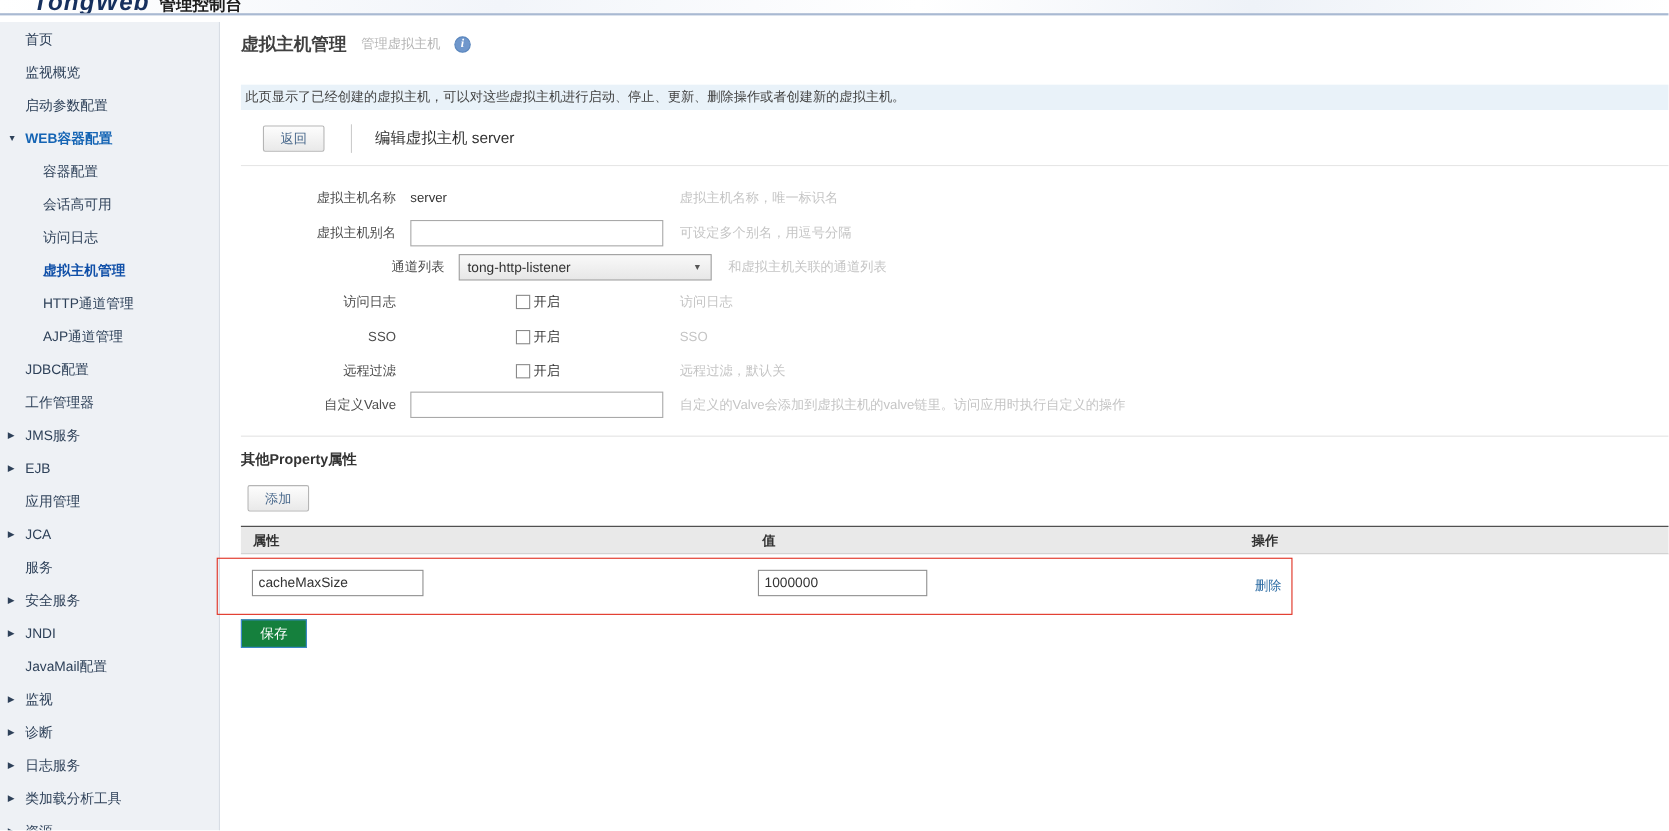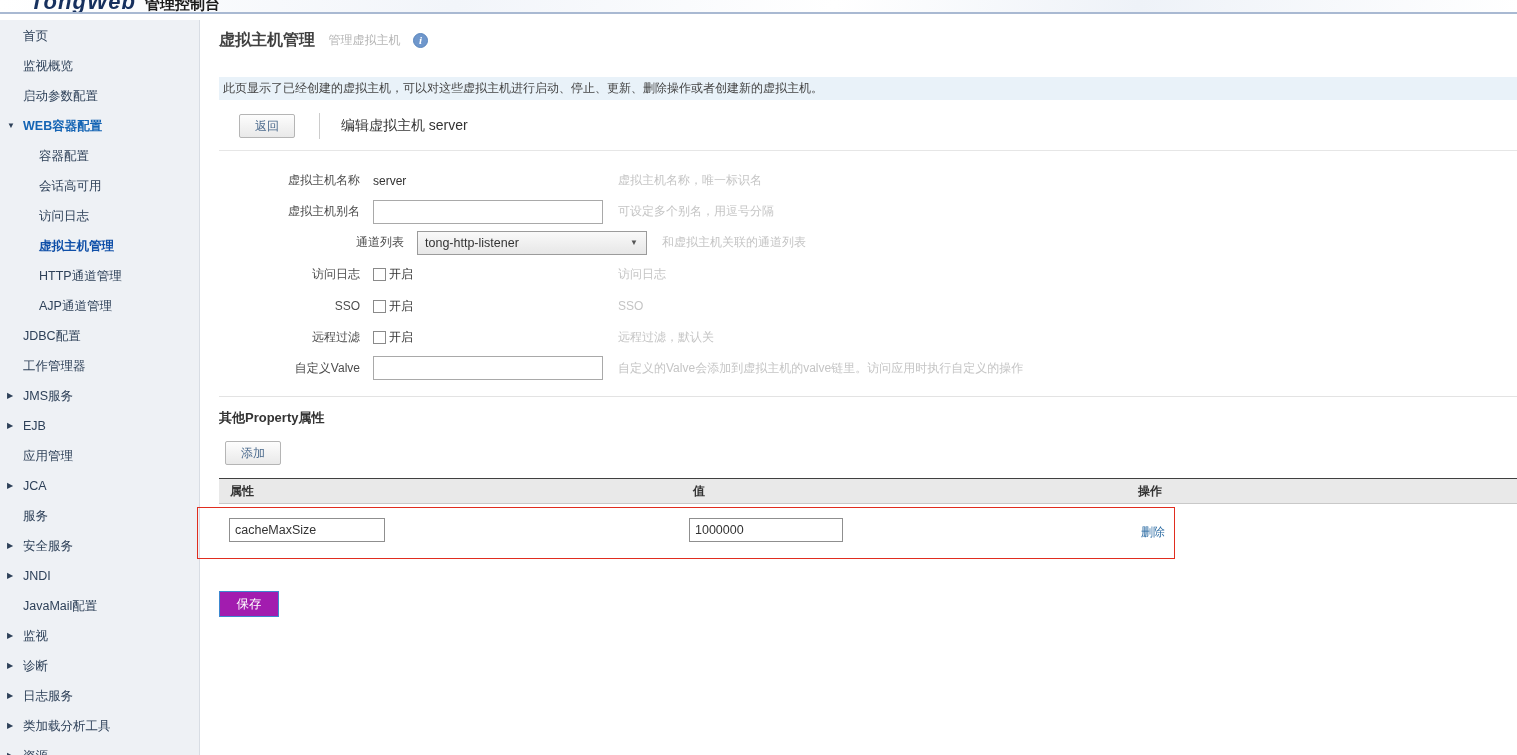--- a/index.html
+++ b/index.html
@@ -52,38 +52,38 @@
   .form { position:absolute; left:0; right:0; top:144px; }
   .frow { position:relative; display:flex; align-items:center; }
   .flabel { position:absolute; left:20px; width:140px; text-align:right; font-size:12px; color:#4d4d4d; }
   .ffield { position:absolute; left:173px; width:232px; }
   .fvalue { font-size:12px; color:#333; }
   .finput { width:230px; height:24px; border:1px solid #a9a9a9; background:#fff; font-size:12px;
     color:#333; padding:0 5px; font-family:inherit; }
   .fselect { width:230px; height:24px; border:1px solid #9b9b9b; background:linear-gradient(#f9f9f9,#e7e7e7);
     font-size:12.5px; color:#333; line-height:22px; padding-left:7px; position:relative; cursor:pointer; }
   .fselect .sel-arrow { position:absolute; right:8px; top:0; font-size:8px; color:#555; line-height:22px; }
-  .cbwrap { display:flex; align-items:center; cursor:pointer; }
+  .cbwrap { display:flex; align-items:center; cursor:pointer;justify-content:center; }
   .cb { display:inline-block; width:13px; height:13px; border:1px solid #8a8a8a; background:#fff; }
   .cblabel { font-size:12px; color:#333; margin-left:3px; }
   .fhint { position:absolute; left:418px; font-size:12px; color:#c5c5c5; white-space:nowrap; }
 
   
   .prop-section { position:absolute; left:19px; right:0; top:376px; height:220px; border-top:1px solid #e3e3e3; }
   .section-title { position:absolute; left:0; top:12px; font-size:13px; font-weight:bold; color:#333; }
   .add-btn { position:absolute; left:6px; top:44px; }
   .ptable { position:absolute; left:0; right:0; top:81px; }
   .thead { position:relative; height:26px; background:#e9e9e9; border-top:1px solid #404040; border-bottom:1px solid #c9c9c9; }
   .th { position:absolute; top:0; line-height:24px; font-size:12px; font-weight:bold; color:#333; }
   .trow { position:relative; height:57px; background:#fff; }
   .cell-input { position:absolute; top:14px; height:24px; border:1px solid #8f8f8f; background:#fff;
     font-size:12.5px; color:#333; padding:0 5px; font-family:inherit; }
   .del-link { position:absolute; top:20px; font-size:12px; color:#2e6da4; text-decoration:none; cursor:pointer; }
-  .save-btn { position:absolute; left:0; top:166px; width:60px; height:26px; background:#a21caf;
-    color:#fff; font-size:12.5px; border:1px solid #3d88d0; cursor:pointer; font-family:Liberation Serif, serif;margin-top:28px; }
+  .save-btn { position:absolute; left:0; top:166px; width:60px; height:26px; background:#15803d;
+    color:#fff; font-size:12.5px; border:1px solid #3d88d0; cursor:pointer; font-family:Liberation Serif, serif; }
 
   
   .red-annotation { position:absolute; left:-3px; top:487px; width:978px; height:52px;
     border:1px solid #e02d1f; pointer-events:none; z-index:10; }
 </style>
 </head>
 <body>
 
 <div class="stage">
 

